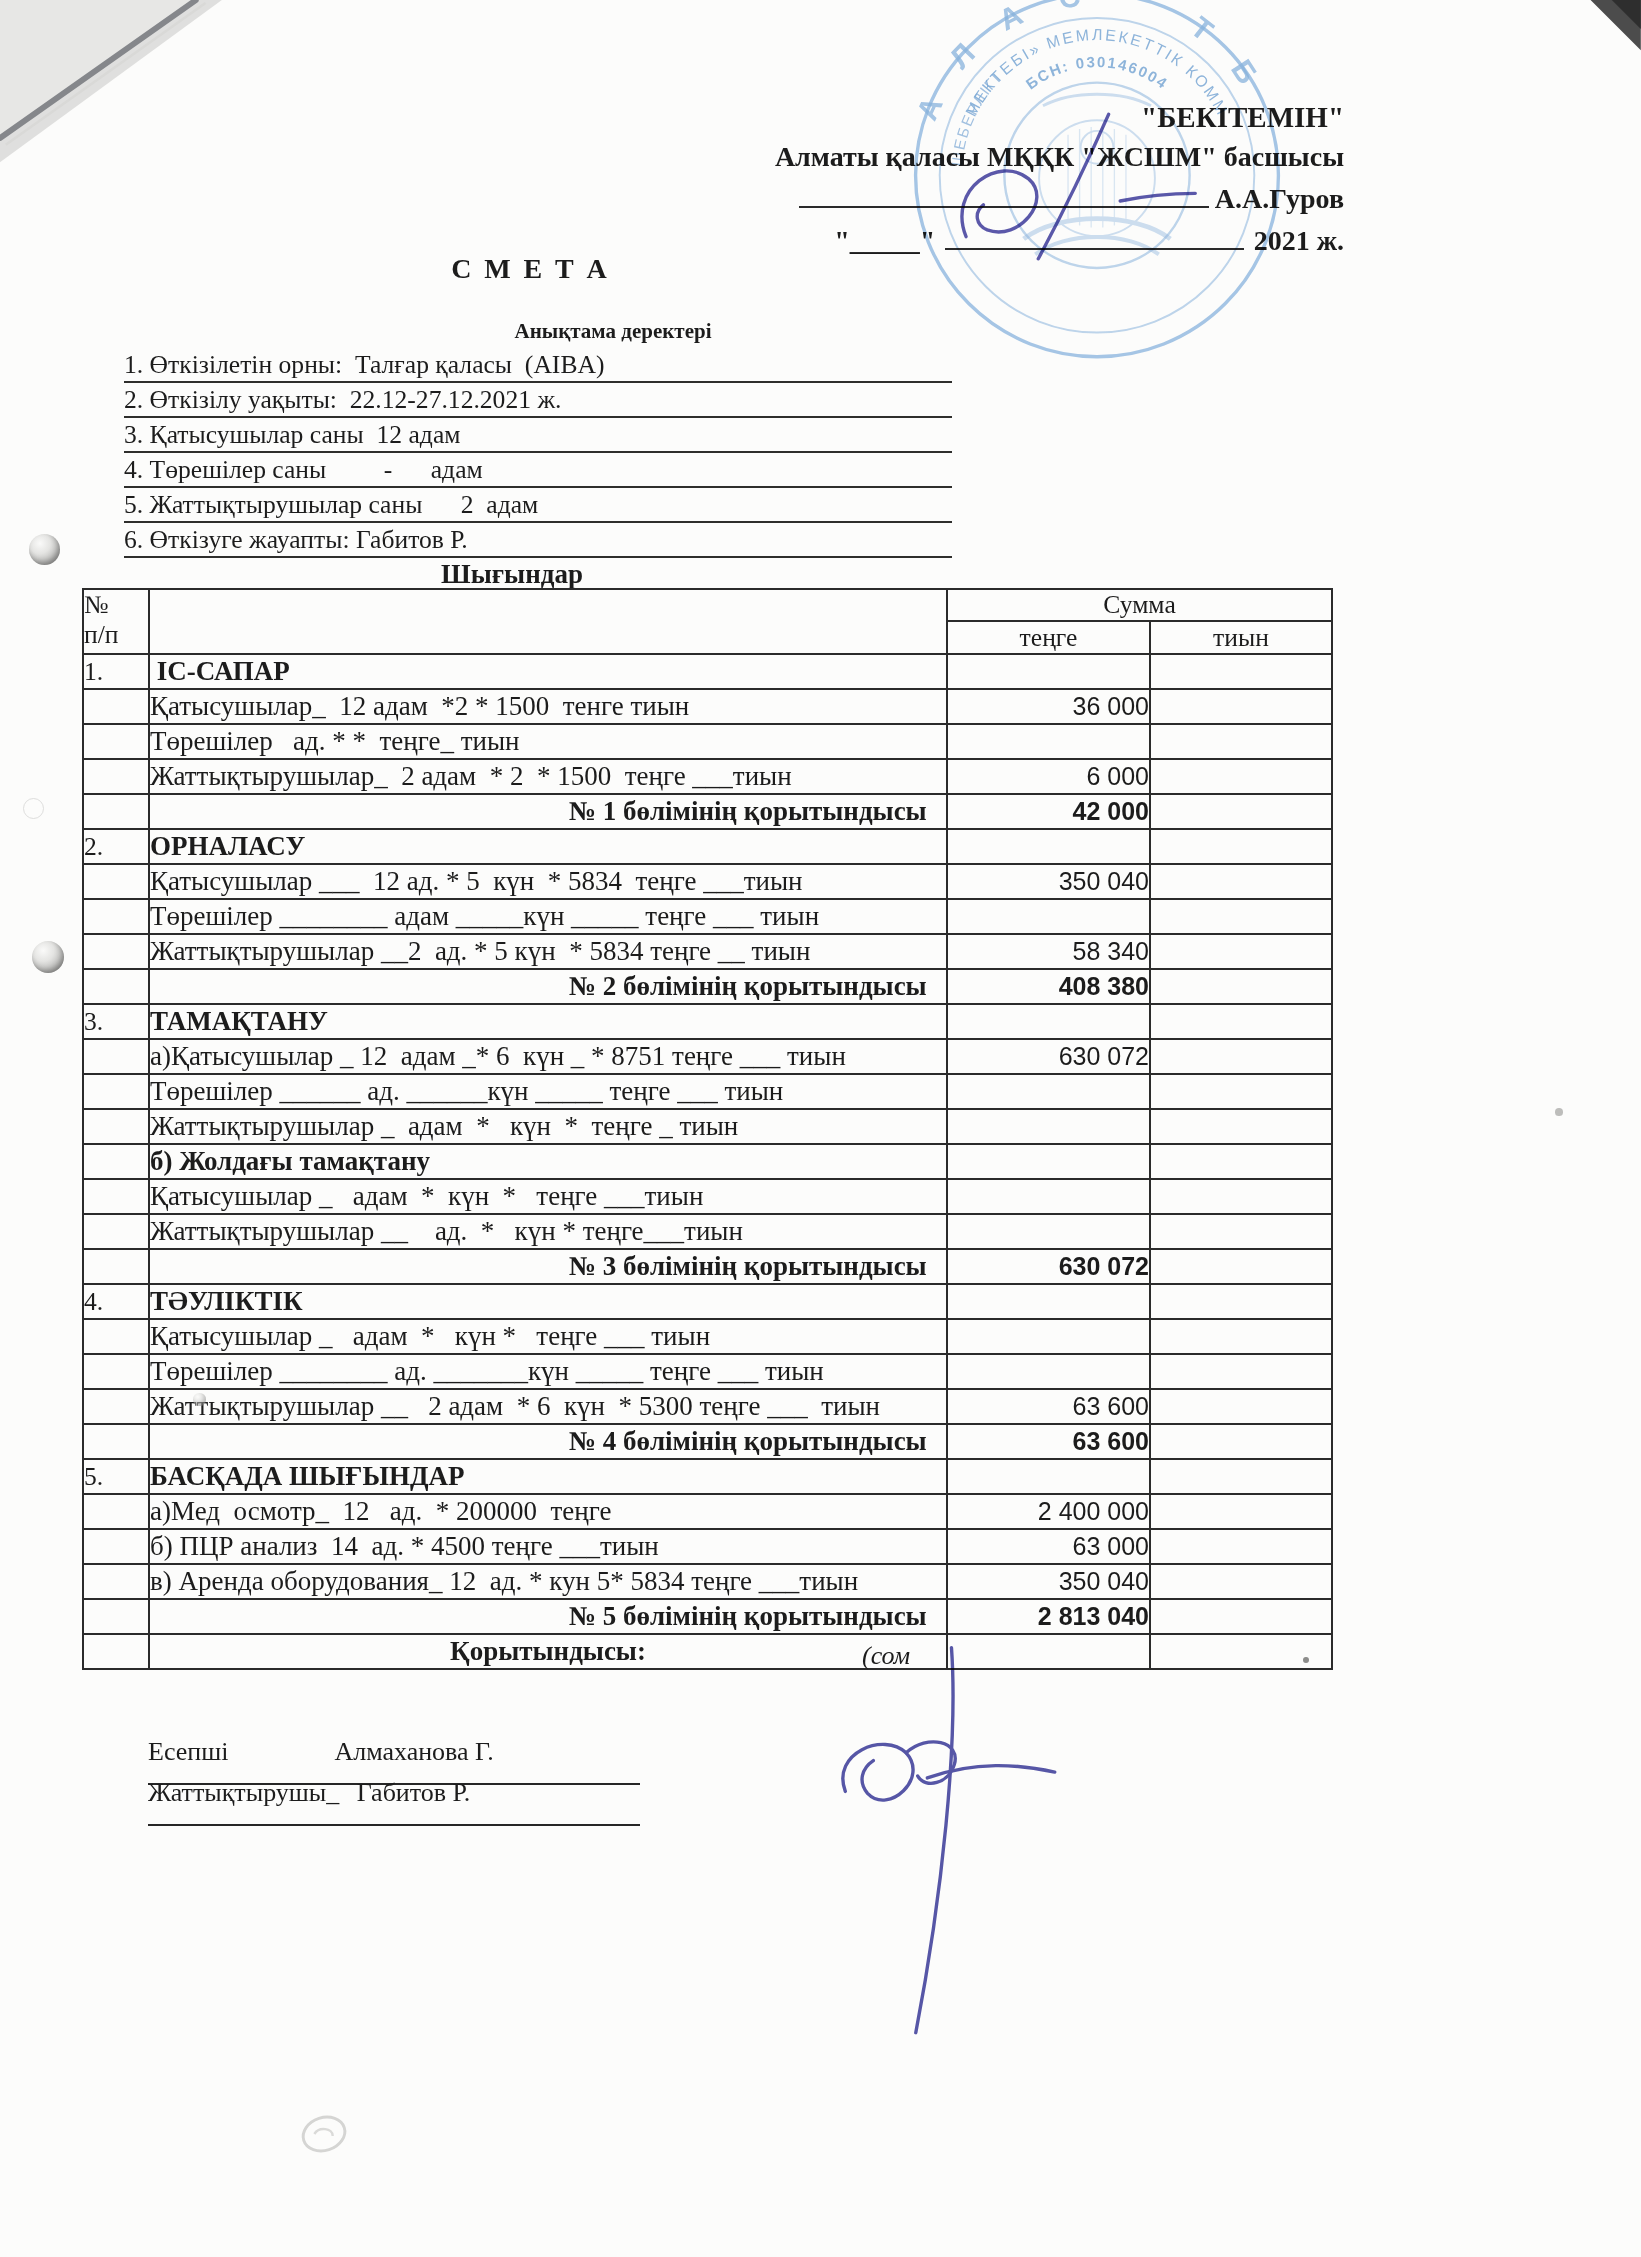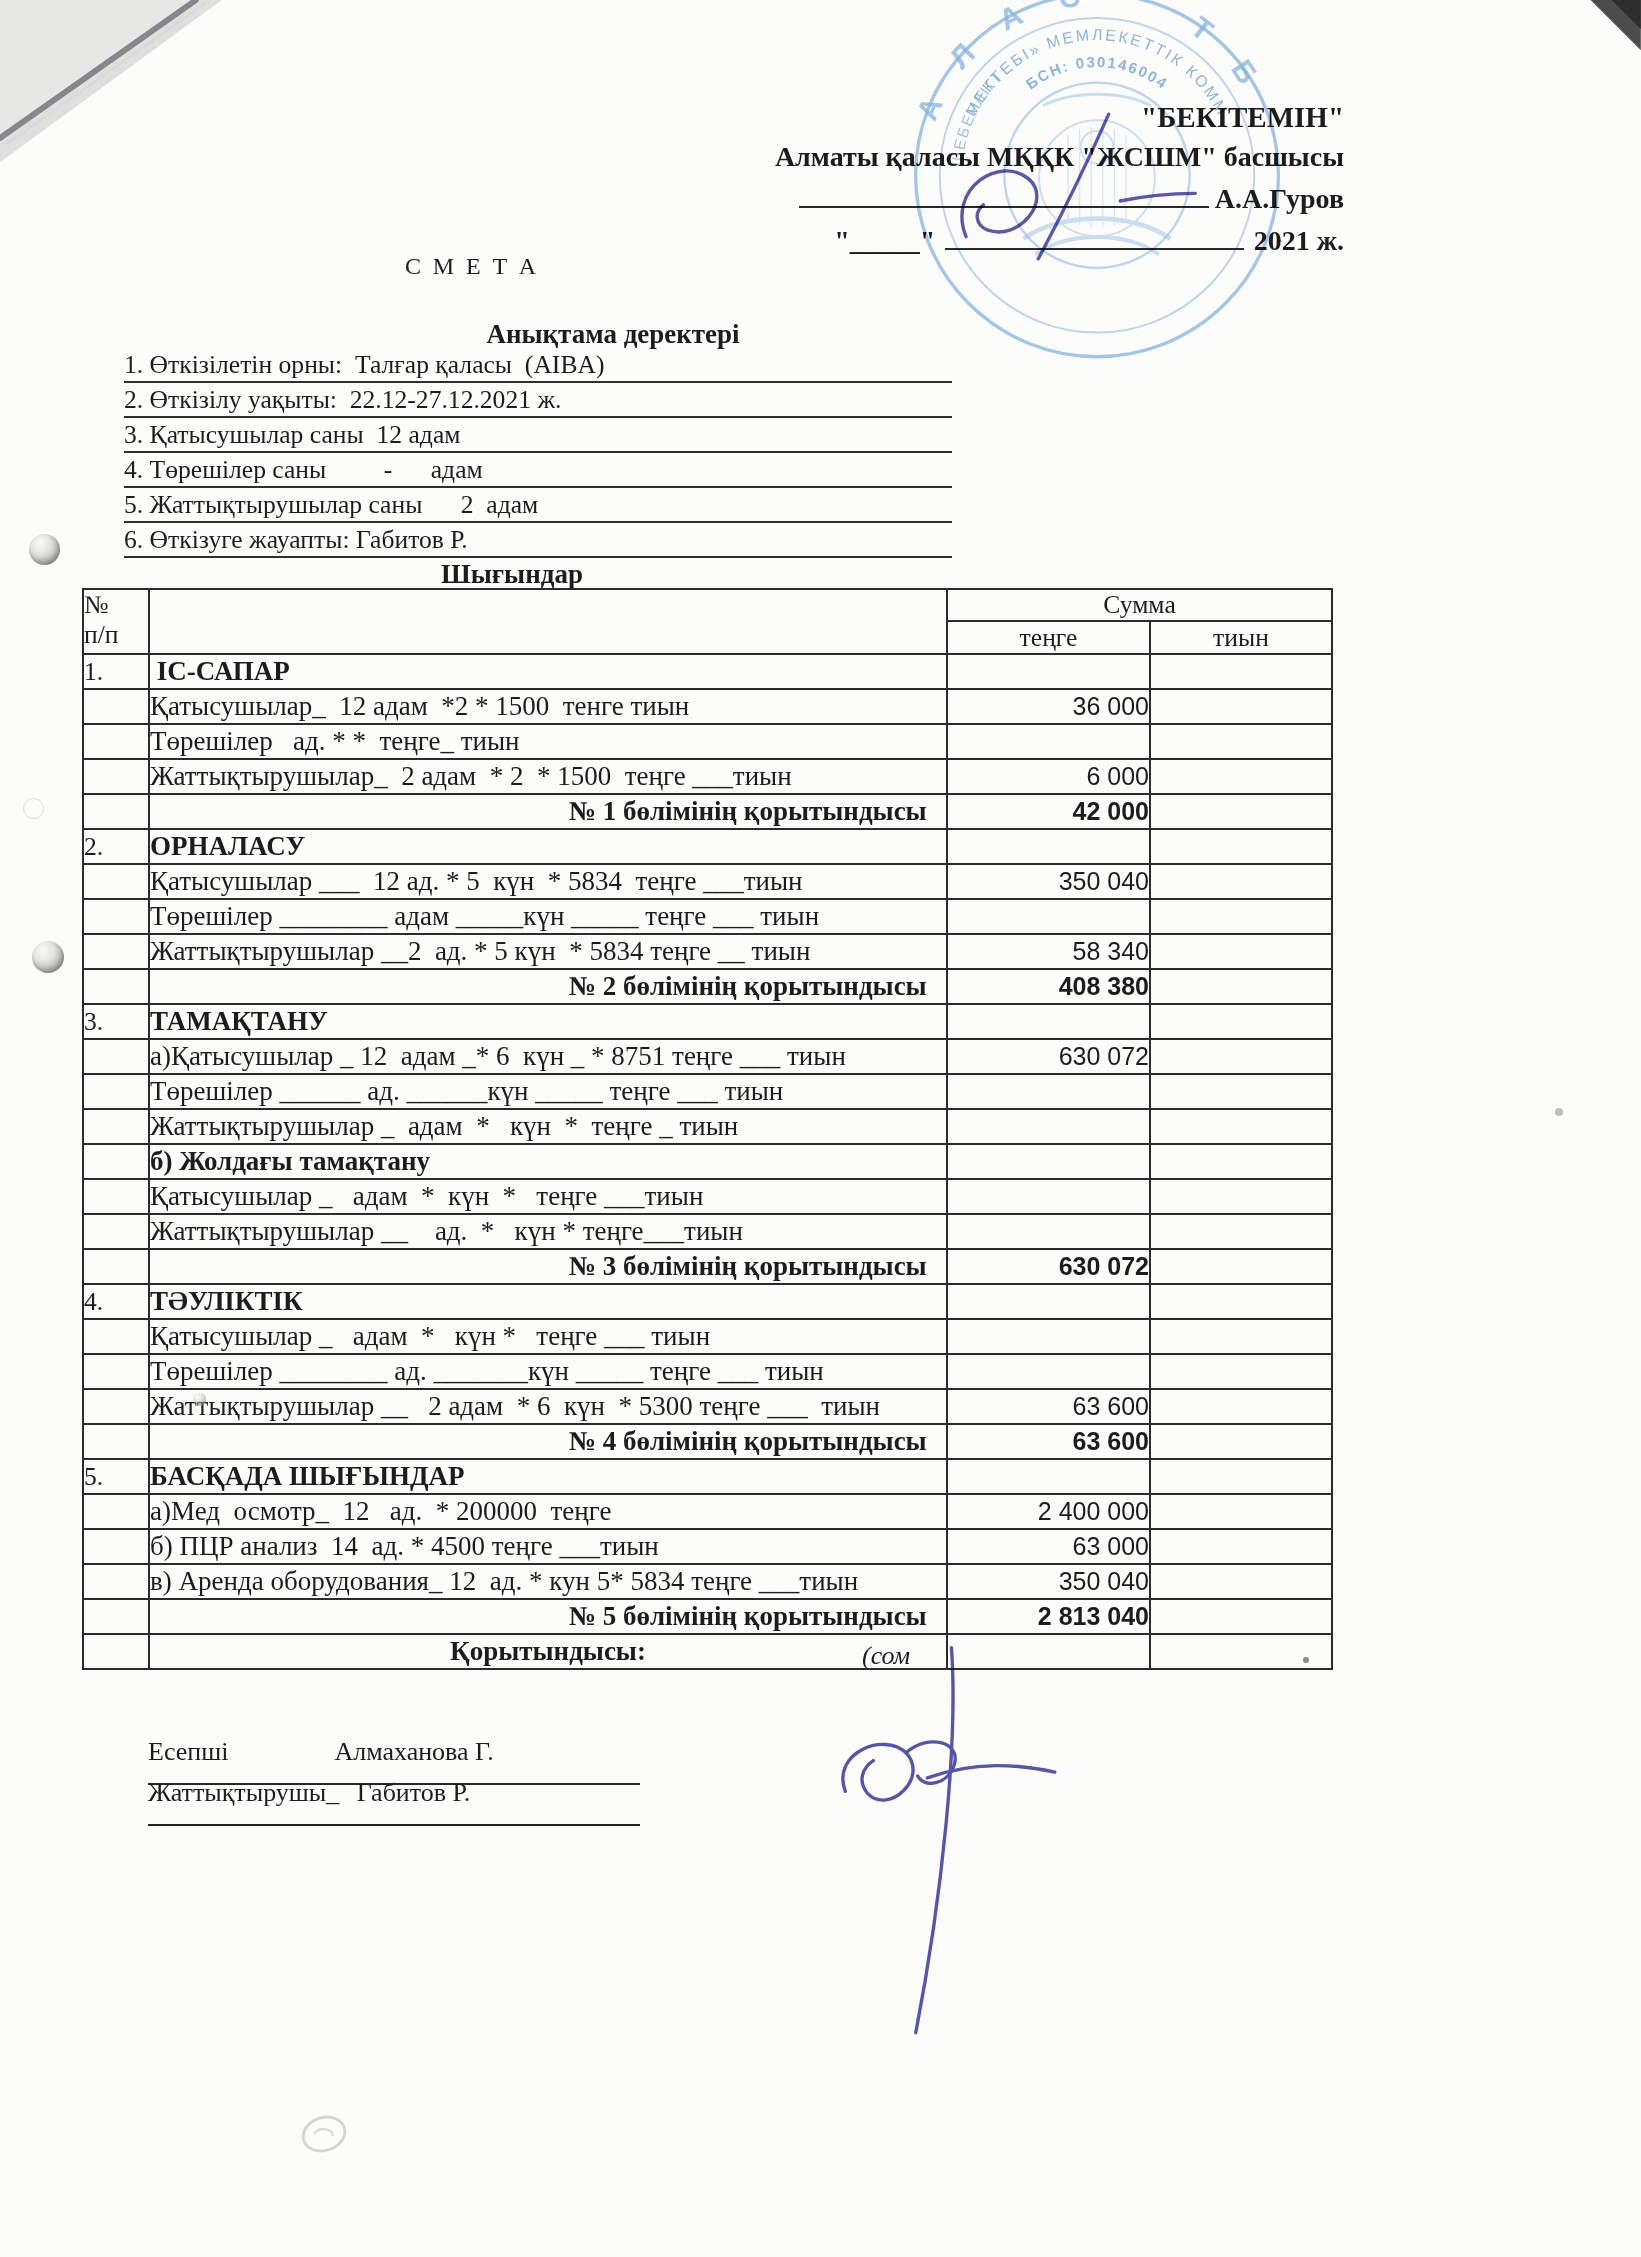--- a/index.html
+++ b/index.html
@@ -10,24 +10,24 @@
   
   .approve-block{position:absolute;top:97px;left:743px;width:601px;text-align:right;
                  font-weight:bold;font-size:28px;line-height:40px;}
   .approve-title{font-size:29px;}
   .approve-sign-row{display:flex;justify-content:flex-end;align-items:baseline;}
   .sig-blank{display:inline-block;width:410px;border-bottom:2.9px solid #2a2a2a;height:29px;margin-right:5.8px;}
   .date-row{display:flex;justify-content:flex-end;align-items:baseline;}
   .date-blank{display:inline-block;width:299px;border-bottom:2.9px solid #2a2a2a;height:29px;margin:0 9.7px;}
 
   
-  .doc-title{position:absolute;top:253px;left:405px;width:251px;
-             font-size:24px;font-weight:normal;letter-spacing:2.9px;}
+  .doc-title{position:absolute;top:253px;left:405px;width:251px;text-align:center;
+             font-size:28px;font-weight:bold;letter-spacing:2.9px;}
   .ref-heading{position:absolute;top:319px;left:410px;width:406px;text-align:center;
-               font-size:27px;font-weight:bold;}
+               font-size:21px;font-weight:bold;}
   .expenses-heading{position:absolute;top:559px;left:367px;width:290px;text-align:center;
                     font-size:27px;font-weight:bold;}
 
   
   .ref-list{position:absolute;left:124px;top:348px;width:828px;}
   .ref-item{height:35px;box-sizing:border-box;border-bottom:2.4px solid #2e2e2c;
             font-size:25.6px;line-height:34px;white-space:pre;}
 
   
   .main-table{position:absolute;left:82px;border-collapse:collapse;table-layout:fixed;width:1248px;}

